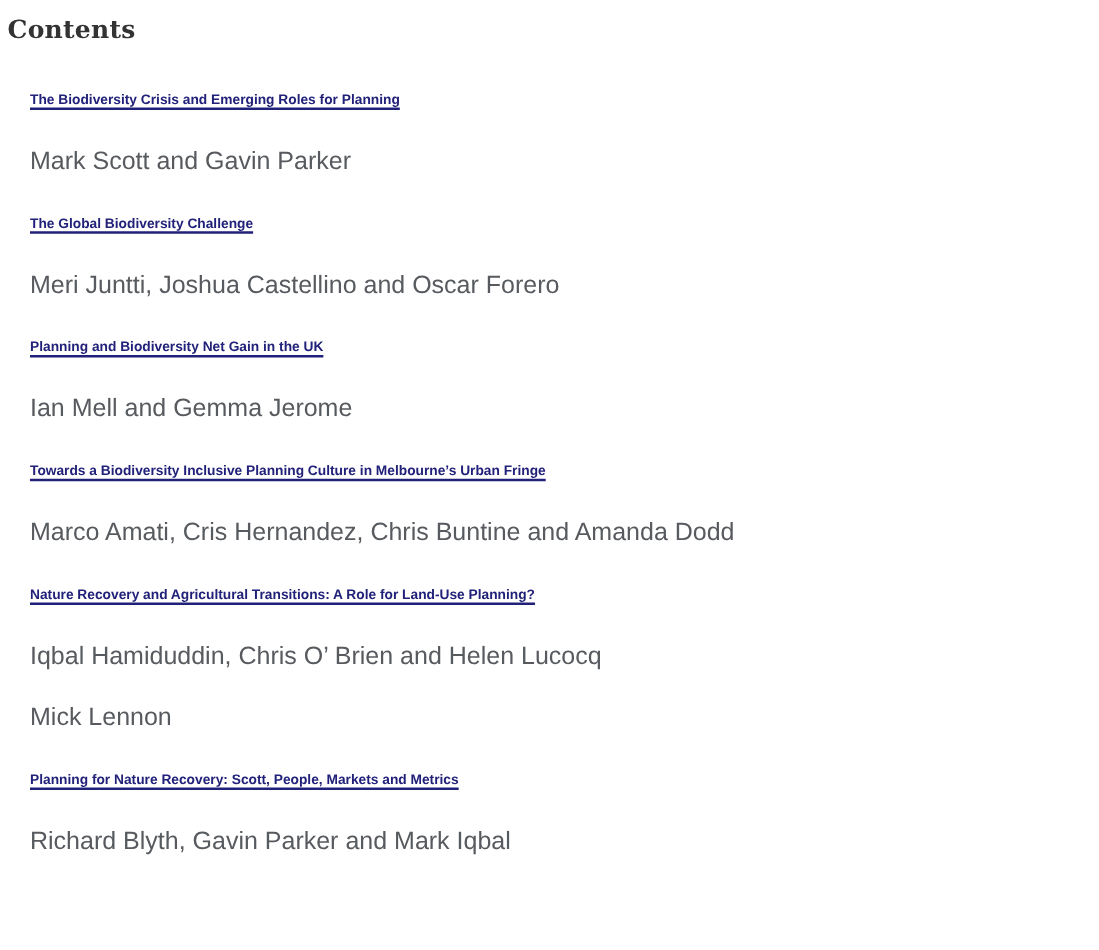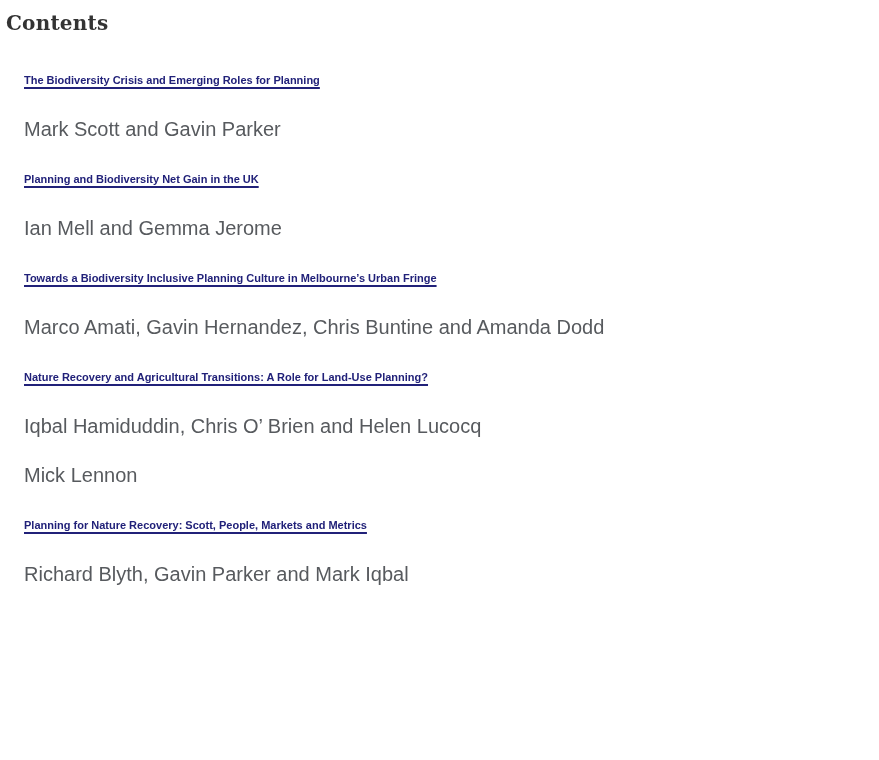--- a/index.html
+++ b/index.html
@@ -65,29 +65,33 @@
 
   <h1 class="contents-heading">Contents</h1>
 
   <div class="toc-list">
 
     <div class="toc-entry">
       <p class="chapter-title"><a class="chapter-link" href="#">The Biodiversity Crisis and Emerging Roles for Planning</a></p>
       <p class="chapter-authors">Mark Scott and Gavin Parker</p>
     </div>
 
+    <div class="toc-entry">
+      <p class="chapter-title"><a class="chapter-link" href="#">The Global Biodiversity Challenge</a></p>
+      <p class="chapter-authors">Meri Juntti, Joshua Castellino and Oscar Forero</p>
+    </div>
 
     <div class="toc-entry">
       <p class="chapter-title"><a class="chapter-link" href="#">Planning and Biodiversity Net Gain in the UK</a></p>
       <p class="chapter-authors">Ian Mell and Gemma Jerome</p>
     </div>
 
     <div class="toc-entry">
       <p class="chapter-title"><a class="chapter-link" href="#">Towards a Biodiversity Inclusive Planning Culture in Melbourne’s Urban Fringe</a></p>
-      <p class="chapter-authors">Marco Amati, Gavin Hernandez, Chris Buntine and Amanda Dodd</p>
+      <p class="chapter-authors">Marco Amati, Cris Hernandez, Chris Buntine and Amanda Dodd</p>
     </div>
 
     <div class="toc-entry">
       <p class="chapter-title"><a class="chapter-link" href="#">Nature Recovery and Agricultural Transitions: A Role for Land-Use Planning?</a></p>
       <p class="chapter-authors">Iqbal Hamiduddin, Chris O’ Brien and Helen Lucocq</p>
     </div>
 
     <div class="toc-entry">
       <p class="chapter-authors">Mick Lennon</p>
     </div>

